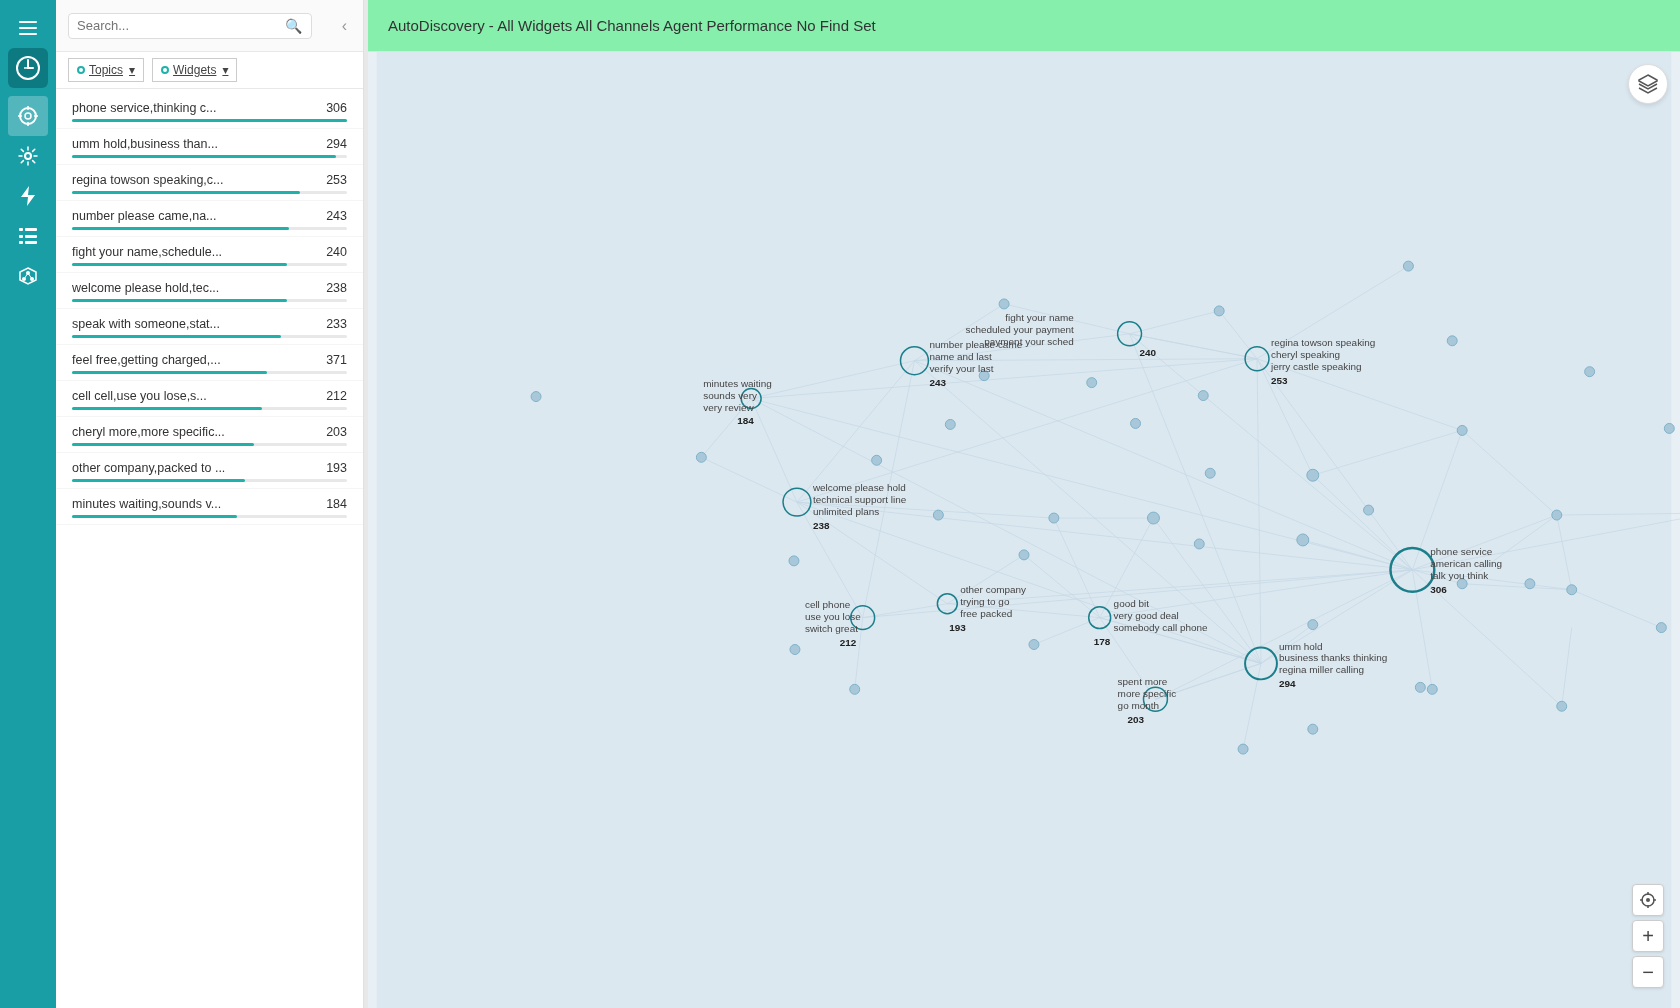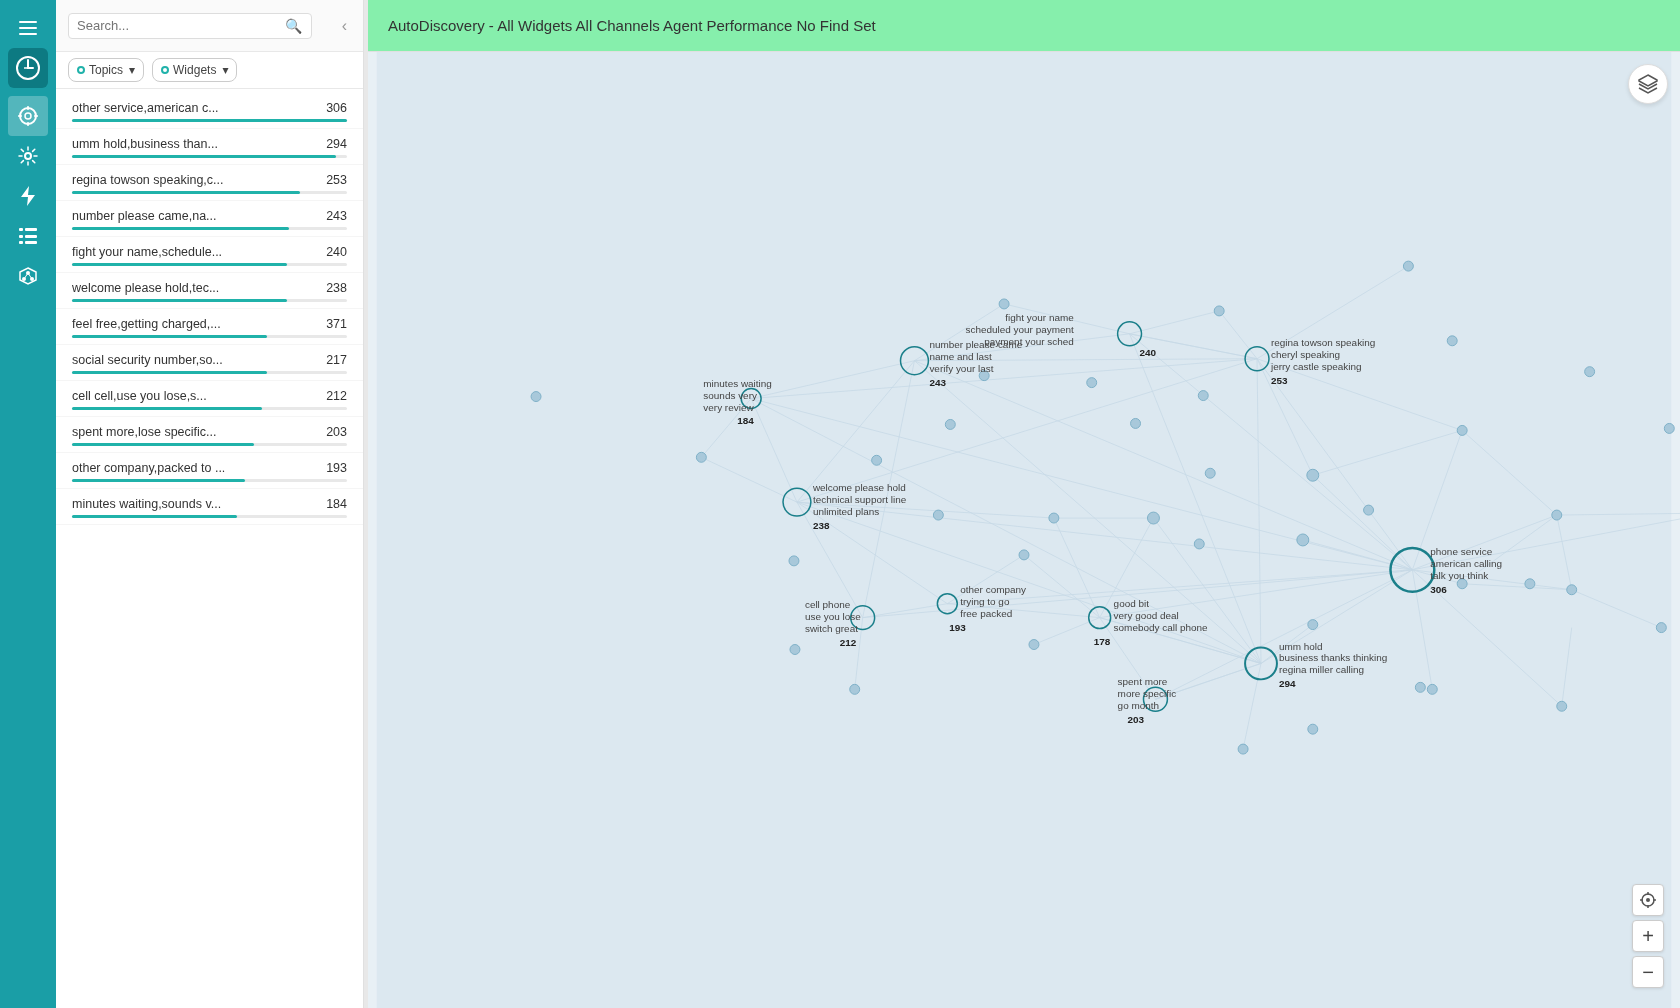--- a/index.html
+++ b/index.html
@@ -94,26 +94,27 @@
       padding: 6px 12px;
       gap: 8px;
       border-bottom: 1px solid #e8e8e8;
       background: white;
     }
     .filter-pill {
       display: flex;
       align-items: center;
       gap: 4px;
       border: 1px solid #ccc;
-      border-radius: 8px;
+      border-radius: 0;
       padding: 4px 8px;
       font-size: 12px;
       color: #444;
       cursor: pointer;
       background: white;
+      text-decoration: underline;
     }
     .filter-pill .dot {
       width: 8px;
       height: 8px;
       border-radius: 50%;
       border: 2px solid #20b2aa;
       display: inline-block;
     }
 
     
@@ -345,21 +346,21 @@
     <div class="filter-pill">
       <span class="dot"></span>
       <span>Widgets</span>
       <span style="margin-left:2px;">▾</span>
     </div>
   </div>
 
   <div class="topic-list" id="topic-list-container">
   <div class="topic-item">
         <div class="topic-row">
-          <span class="topic-name">other service,american c...</span>
+          <span class="topic-name">phone service,thinking c...</span>
           <span class="topic-count">306</span>
         </div>
         <div class="topic-bar-bg">
           <div class="topic-bar" style="width: 100%;"></div>
         </div>
       </div>
       <div class="topic-item">
         <div class="topic-row">
           <span class="topic-name">umm hold,business than...</span>
           <span class="topic-count">294</span>
@@ -399,48 +400,48 @@
         <div class="topic-row">
           <span class="topic-name">welcome please hold,tec...</span>
           <span class="topic-count">238</span>
         </div>
         <div class="topic-bar-bg">
           <div class="topic-bar" style="width: 78%;"></div>
         </div>
       </div>
       <div class="topic-item">
         <div class="topic-row">
+          <span class="topic-name">speak with someone,stat...</span>
+          <span class="topic-count">233</span>
+        </div>
+        <div class="topic-bar-bg">
+          <div class="topic-bar" style="width: 76%;"></div>
+        </div>
+      </div>
+      <div class="topic-item">
+        <div class="topic-row">
           <span class="topic-name">feel free,getting charged,...</span>
           <span class="topic-count">371</span>
         </div>
         <div class="topic-bar-bg">
           <div class="topic-bar" style="width: 71%;"></div>
         </div>
       </div>
       <div class="topic-item">
         <div class="topic-row">
-          <span class="topic-name">social security number,so...</span>
-          <span class="topic-count">217</span>
-        </div>
-        <div class="topic-bar-bg">
-          <div class="topic-bar" style="width: 71%;"></div>
-        </div>
-      </div>
-      <div class="topic-item">
-        <div class="topic-row">
           <span class="topic-name">cell cell,use you lose,s...</span>
           <span class="topic-count">212</span>
         </div>
         <div class="topic-bar-bg">
           <div class="topic-bar" style="width: 69%;"></div>
         </div>
       </div>
       <div class="topic-item">
         <div class="topic-row">
-          <span class="topic-name">spent more,lose specific...</span>
+          <span class="topic-name">cheryl more,more specific...</span>
           <span class="topic-count">203</span>
         </div>
         <div class="topic-bar-bg">
           <div class="topic-bar" style="width: 66%;"></div>
         </div>
       </div>
       <div class="topic-item">
         <div class="topic-row">
           <span class="topic-name">other company,packed to ...</span>
           <span class="topic-count">193</span>

